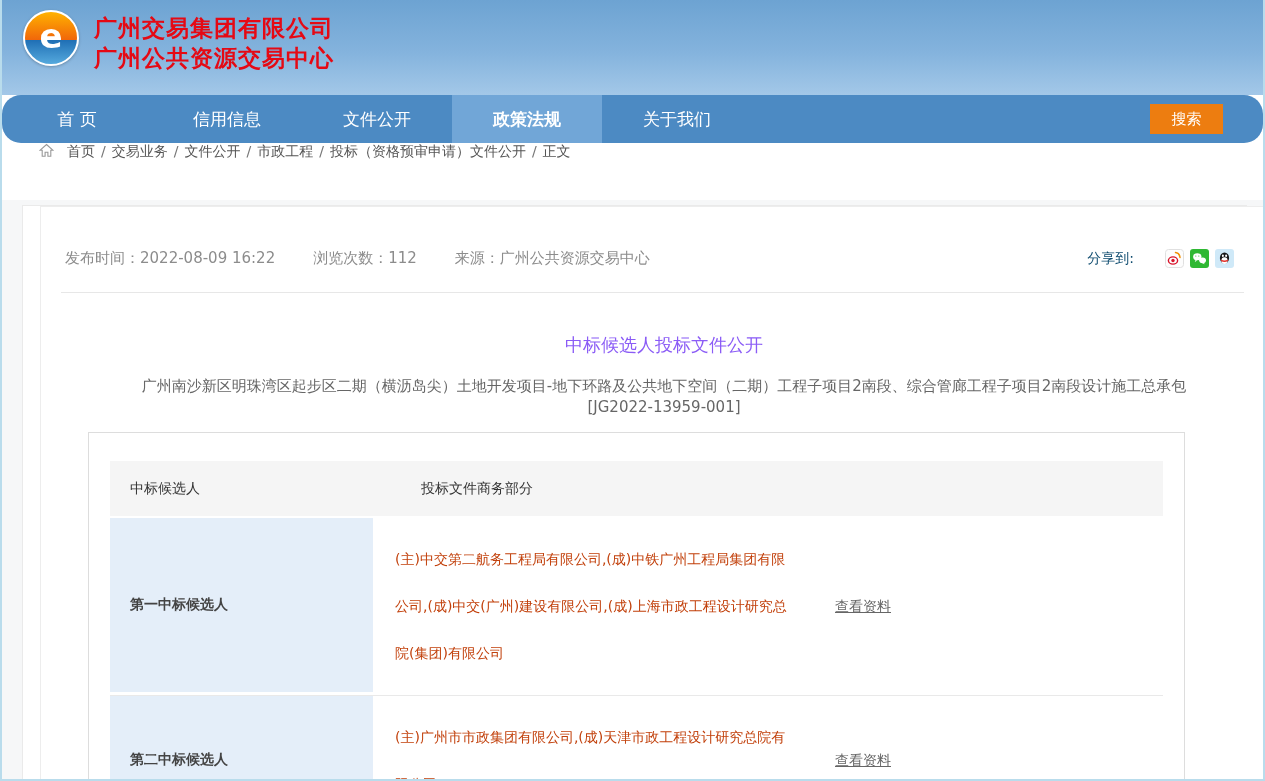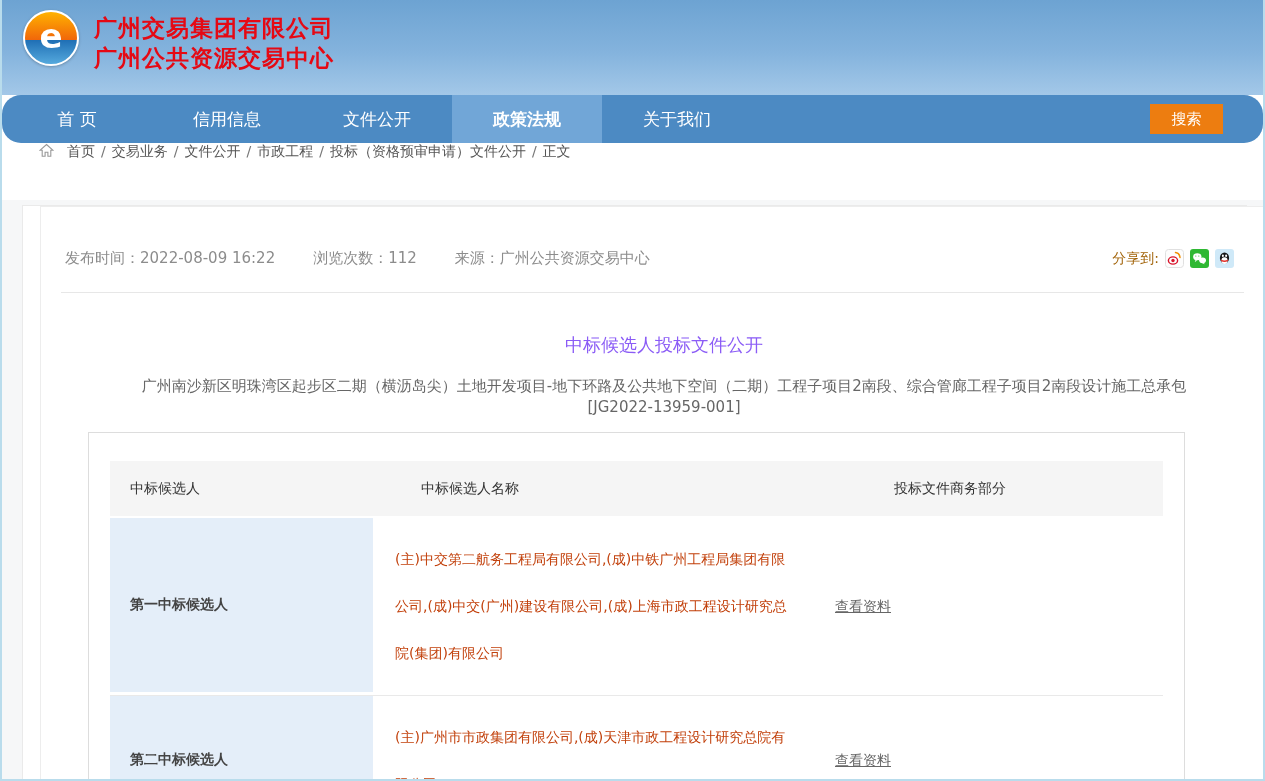--- a/index.html
+++ b/index.html
@@ -51,21 +51,21 @@
   .crumb-sep { color:#777; }
   
   .main { height:581px; background:#f6f7f8; padding:5px 0 0 20px; }
   .card { width:1225px; height:100%; background:#fff; border:1px solid #eaeaea; border-bottom:none; padding-left:17px; }
   .panel { width:1236px; height:100%; background:#fff; border:1px solid #ededed; border-bottom:none; padding:42px 0 0 12px; }
   .meta-row { display:flex; align-items:center; padding:0 41px 0 12px; color:#8c8c8c; font-size:15px; }
   .meta-item { margin-right:38px; white-space:nowrap; }
   .meta-item:nth-child(3) { margin-right:0; }
   .meta-spacer { flex:1; }
   .share-group { display:flex; align-items:center; }
-  .share-label { color:#a16207; font-size:14px; margin-right:0; }
+  .share-label { color:#0c4a6e; font-size:14px; margin-right:25px; }
   .share-ic { width:19px; height:19px; margin-left:6px; cursor:pointer; display:flex; }
   .divider { border-bottom:1px solid #e7e7e7; margin:24px 31px 0 8px; }
   .article-title { text-align:center; color:#8b5cf6; font-size:18px; margin-top:40px; }
   .article-subtitle {
     text-align:center; color:#666; font-size:15px; line-height:21px;
     max-width:1075px; margin:19px auto 0;
   }
   .table-box { width:1097px; margin:14px 0 0 35px; border:1px solid #dddddd; border-bottom:none; padding:28px 21px 0 21px; }
   .grid-row { display:grid; grid-template-columns:263px 445px 346px; }
   .thead { background:#f5f5f5; height:55px; margin-bottom:2px;gap:28px; }
@@ -175,21 +175,20 @@
         </div>
 
         <div class="divider"></div>
 
         <div class="article-title">中标候选人投标文件公开</div>
         <div class="article-subtitle">广州南沙新区明珠湾区起步区二期（横沥岛尖）土地开发项目-地下环路及公共地下空间（二期）工程子项目2南段、综合管廊工程子项目2南段设计施工总承包[JG2022-13959-001]</div>
 
         <div class="table-box">
           <div class="grid-row thead">
             <div class="th">中标候选人</div>
-            <div class="th">中标候选人名称</div>
             <div class="th">投标文件商务部分</div>
           </div>
 
           <div class="grid-row trow r1">
             <div class="rank-cell">第一中标候选人</div>
             <div class="name-cell">(主)中交第二航务工程局有限公司,(成)中铁广州工程局集团有限公司,(成)中交(广州)建设有限公司,(成)上海市政工程设计研究总院(集团)有限公司</div>
             <div class="action-cell">
               <a class="view-link">查看资料</a>
             </div>
           </div>

